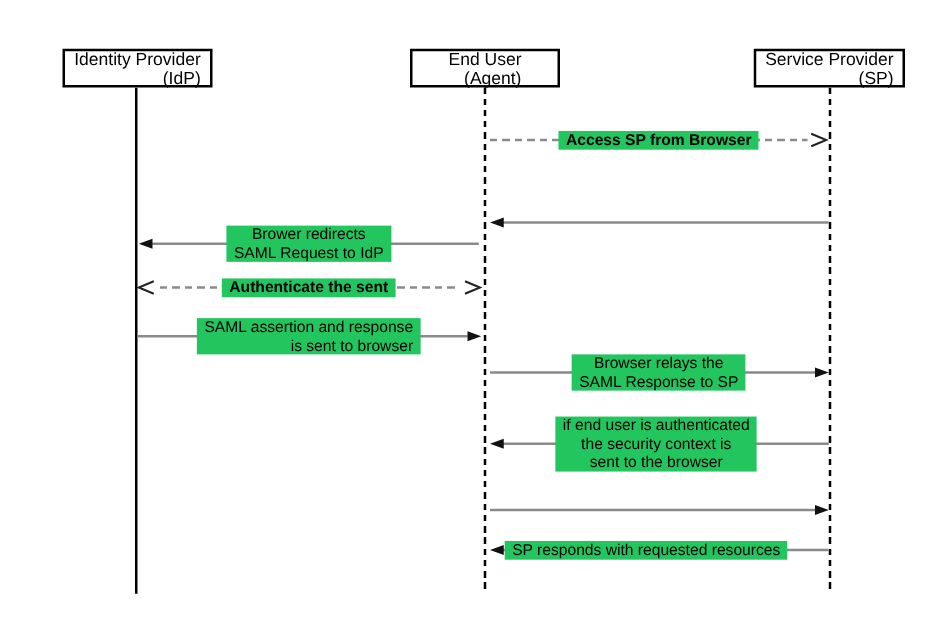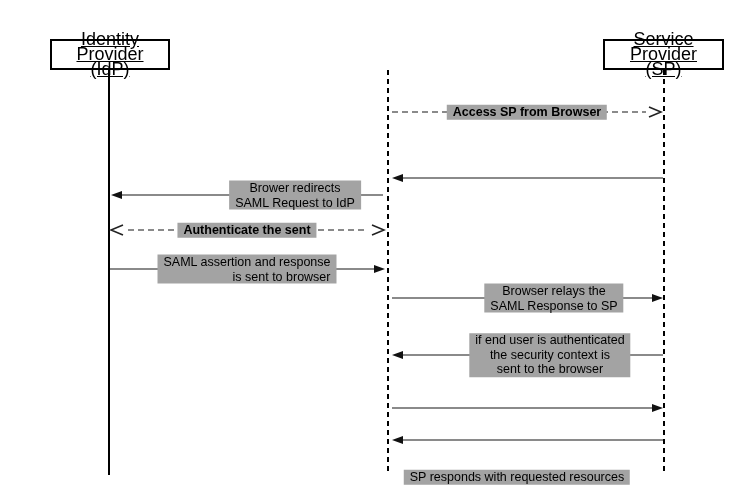--- a/index.html
+++ b/index.html
@@ -19,24 +19,23 @@
     height: 31px;
     box-sizing: border-box;
     border: 2px solid #000;
     background: #fff;
     display: flex;
     align-items: center;
     justify-content: center;
     z-index: 3;
   }
   .actor-label {
-    font-size: 18px;
+    font-size: 14px;
     line-height: 15px;
-    text-align: center;
-    text-decoration: underline;
+    text-align: right;
     white-space: pre-line;
   }
   #actor-idp  { left: 50px;  width: 120px; }
   #actor-user { left: 328px; width: 120px; }
   #actor-sp   { left: 603px; width: 121px; }
 
   
   .lifeline { position: absolute; top: 70px; height: 405px; z-index: 0; }
   .lifeline.solid  { width: 2px; background: #000; }
   .lifeline.dashed { width: 1.5px; background: repeating-linear-gradient(to bottom, #000 0 5px, transparent 5px 9px); }
@@ -46,21 +45,21 @@
 
   
   .msg-line { position: absolute; height: 2px; z-index: 1; }
   .msg-line.solid  { background: #8a8a8a; }
   .msg-line.dashed { background: repeating-linear-gradient(to right, #8a8a8a 0 6px, transparent 6px 10px); }
 
   
   .msg-label {
     position: absolute;
     transform: translate(-50%, -50%);
-    background: #a3a3a3;
+    background: #22c55e;
     padding: 0 6px;
     font-size: 12.5px;
     line-height: 14.5px;
     text-align: center;
     white-space: pre-line;
     z-index: 2;
   }
   .msg-label.bold { font-weight: bold; }
 
   
@@ -73,68 +72,72 @@
 </style>
 </head>
 <body>
 
 <div class="canvas">
 
   <div class="actor" id="actor-idp">
     <div class="actor-label">Identity Provider
 (IdP)</div>
   </div>
+  <div class="actor" id="actor-user">
+    <div class="actor-label">End User
+(Agent)</div>
+  </div>
   <div class="actor" id="actor-sp">
     <div class="actor-label">Service Provider
 (SP)</div>
   </div>
 
   <div class="lifeline solid" id="lifeline-idp"></div>
   <div class="lifeline dashed" id="lifeline-user"></div>
   <div class="lifeline dashed" id="lifeline-sp"></div>
 
   <div class="msg-line dashed" style="left:392px; top:111px; width:254px;"></div>
   <svg class="open-arr" style="left:647px; top:105px;" width="16" height="14" viewBox="0 0 16 14">
     <path d="M2 2 L14 7 L2 12" fill="none" stroke="#222" stroke-width="1.6"></path>
   </svg>
   <div class="msg-label bold" style="left:527px; top:112px;">Access SP from Browser</div>
 
   <div class="msg-line solid" style="left:402px; top:177px; width:261px;"></div>
   <div class="arr left" style="left:392px; top:174px;"></div>
 
   <div class="msg-line solid" style="left:121px; top:194px; width:262px;"></div>
   <div class="arr left" style="left:111px; top:191px;"></div>
-  <div class="msg-label" style="left:247px; top:195px;margin-left:48px;">Brower redirects
+  <div class="msg-label" style="left:247px; top:195px;">Brower redirects
 SAML Request to IdP</div>
 
   <div class="msg-line dashed" style="left:128px; top:229px; width:240px;"></div>
   <svg class="open-arr" style="left:109px; top:223px;" width="16" height="14" viewBox="0 0 16 14">
     <path d="M14 2 L2 7 L14 12" fill="none" stroke="#222" stroke-width="1.6"></path>
   </svg>
   <svg class="open-arr" style="left:370px; top:223px;" width="16" height="14" viewBox="0 0 16 14">
     <path d="M2 2 L14 7 L2 12" fill="none" stroke="#222" stroke-width="1.6"></path>
   </svg>
   <div class="msg-label bold" style="left:247px; top:230px;">Authenticate the sent</div>
 
   <div class="msg-line solid" style="left:110px; top:268px; width:264px;"></div>
   <div class="arr right" style="left:374px; top:265px;"></div>
   <div class="msg-label" style="left:247px; top:269px;text-align:right;">SAML assertion and response
 is sent to browser</div>
 
   <div class="msg-line solid" style="left:392px; top:297px; width:260px;"></div>
   <div class="arr right" style="left:652px; top:294px;"></div>
-  <div class="msg-label" style="left:527px; top:298px;margin-left:27px;">Browser relays the
+  <div class="msg-label" style="left:527px; top:298px;">Browser relays the
 SAML Response to SP</div>
 
   <div class="msg-line solid" style="left:402px; top:354px; width:261px;"></div>
   <div class="arr left" style="left:392px; top:351px;"></div>
-  <div class="msg-label" style="left:550px; top:355px;">if end user is authenticated
+  <div class="msg-label" style="left:525px; top:355px;">if end user is authenticated
 the security context is
 sent to the browser</div>
 
   <div class="msg-line solid" style="left:392px; top:407px; width:260px;"></div>
   <div class="arr right" style="left:652px; top:404px;"></div>
 
   <div class="msg-line solid" style="left:402px; top:439px; width:261px;"></div>
   <div class="arr left" style="left:392px; top:436px;"></div>
-  <div class="msg-label" style="left:517px; top:440px;margin-top:37px;">SP responds with requested resources</div>
+  <div class="msg-label" style="left:517px; top:440px;">SP responds with requested resources</div>
 
 </div>
 
 </body></html>

